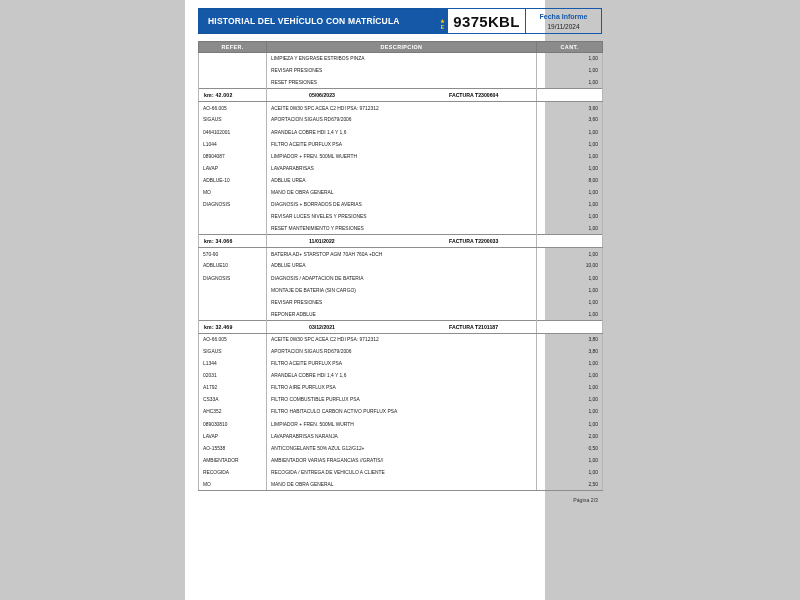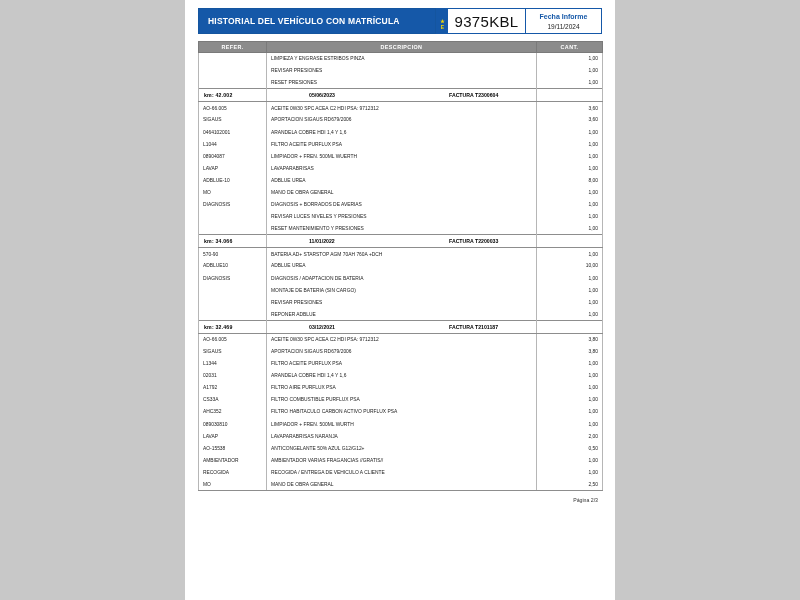--- a/index.html
+++ b/index.html
@@ -5,21 +5,21 @@
   * { box-sizing: border-box; }
   html, body {
     margin: 0; padding: 0;
     width: 800px; height: 600px;
     background: #c8c8c8;
     font-family: "Liberation Sans", sans-serif;
   }
   .page {
     position: absolute;
     left: 185px; top: 0px;
-    width: 430px; height: 600px;
+    width: 360px; height: 600px;
     background: #ffffff;
     padding-left: 44px;
   }
   .doc-inner {
     position: absolute;
     left: 13px; top: 8px;
     width: 404px;
   }
 
   
@@ -64,21 +64,21 @@
   }
   .plate-eu .stars {
     color: #f5d900;
     font-size: 5px;
     line-height: 6px;
   }
   .plate-num {
     flex: 1;
     text-align: center;
     font-size: 15px;
-    font-weight: normal;
+    font-weight: bold;
     color: #111111;
     letter-spacing: .3px;
   }
   .hdr-date {
     width: 76px;
     border: 1px solid #1558a8;
     border-left: none;
     display: flex;
     flex-direction: column;
     justify-content: center;

